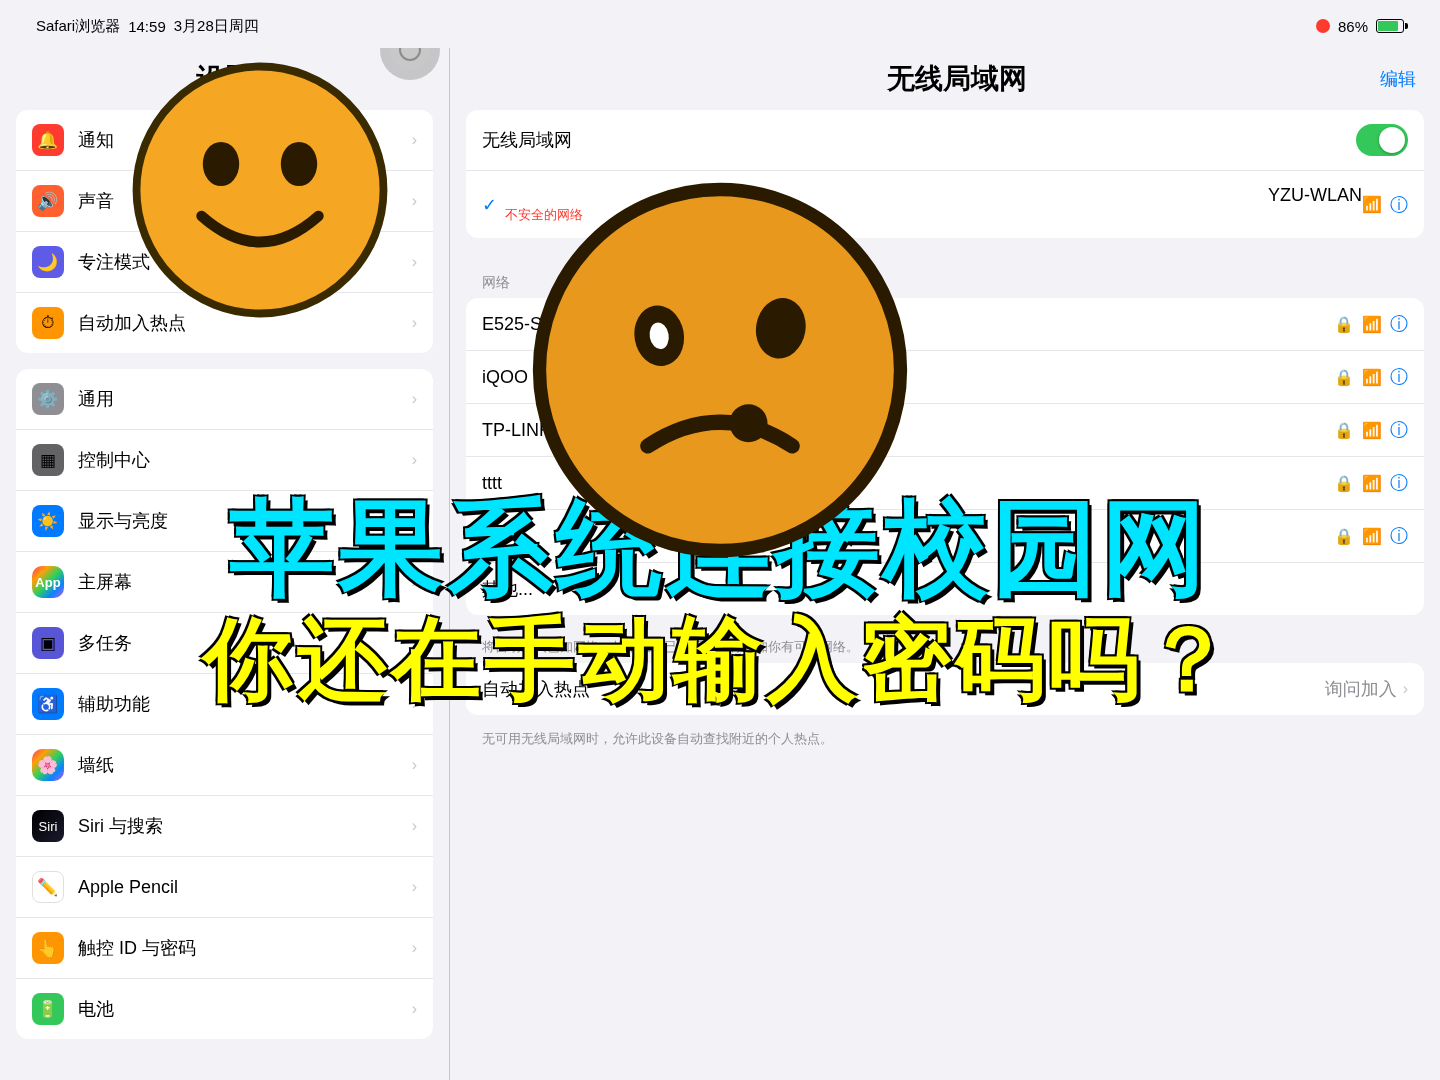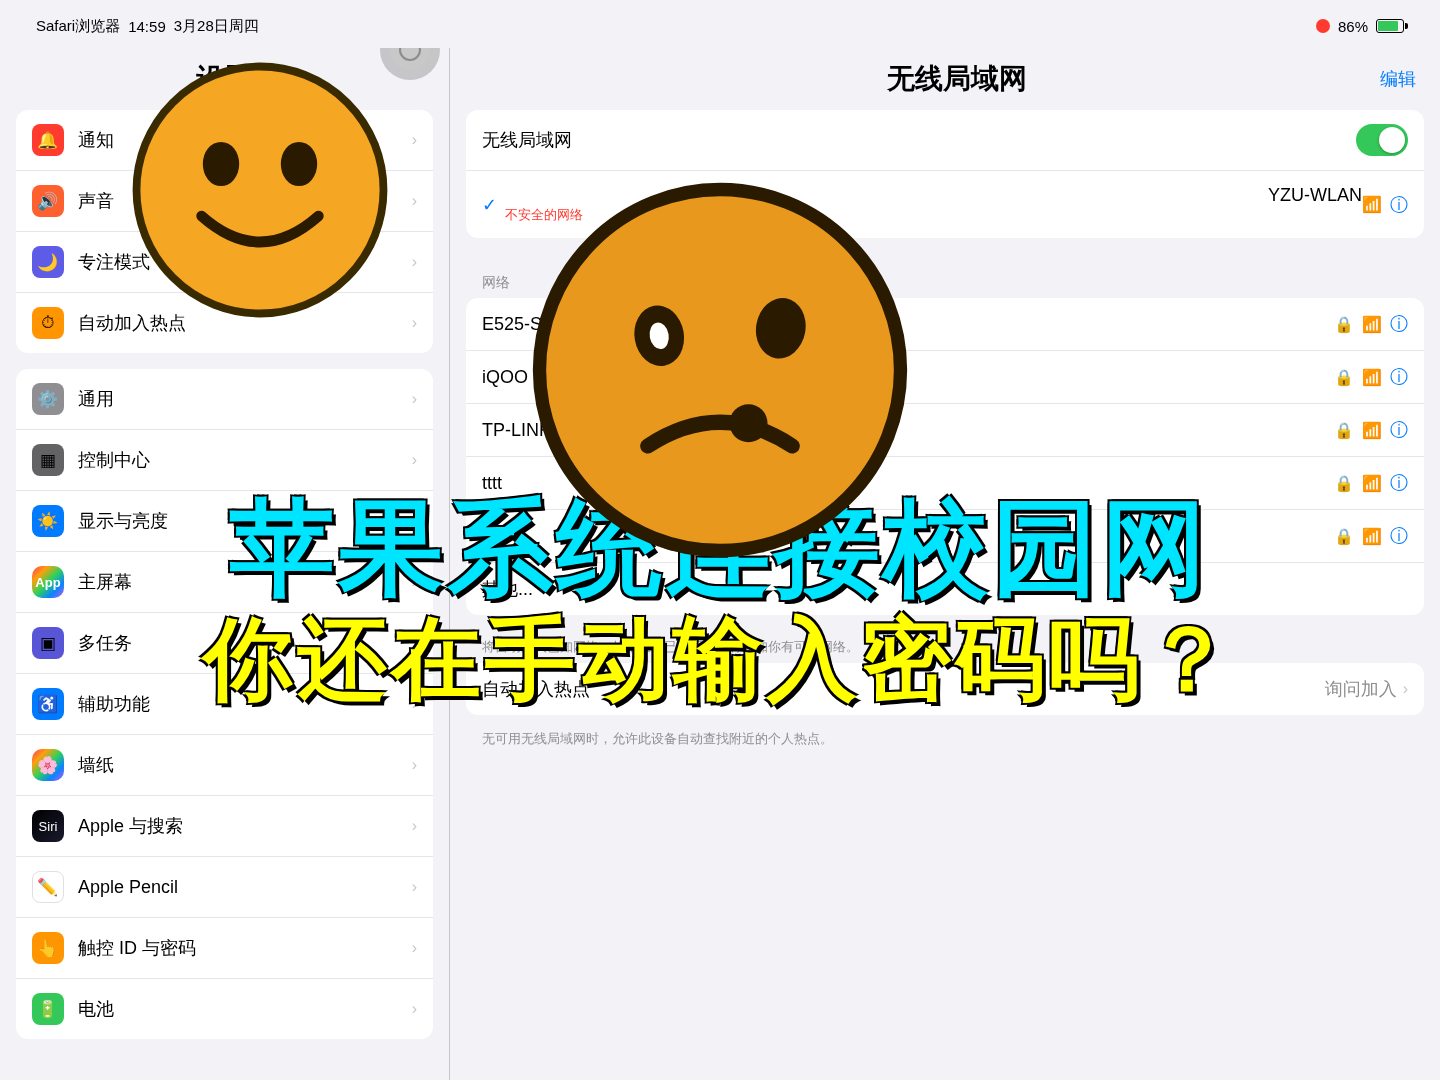--- a/index.html
+++ b/index.html
@@ -443,21 +443,21 @@
         <span class="sidebar-label">辅助功能</span>
         <span class="sidebar-chevron">›</span>
       </div>
       <div class="sidebar-item">
         <div class="sidebar-icon icon-rainbow">🌸</div>
         <span class="sidebar-label">墙纸</span>
         <span class="sidebar-chevron">›</span>
       </div>
       <div class="sidebar-item">
         <div class="sidebar-icon icon-siri" style="color:#fff; font-size:13px;">Siri</div>
-        <span class="sidebar-label">Apple 与搜索</span>
+        <span class="sidebar-label">Siri 与搜索</span>
         <span class="sidebar-chevron">›</span>
       </div>
       <div class="sidebar-item">
         <div class="sidebar-icon icon-pencil">✏️</div>
         <span class="sidebar-label">Apple Pencil</span>
         <span class="sidebar-chevron">›</span>
       </div>
       <div class="sidebar-item">
         <div class="sidebar-icon icon-fingerprint">👆</div>
         <span class="sidebar-label">触控 ID 与密码</span>

